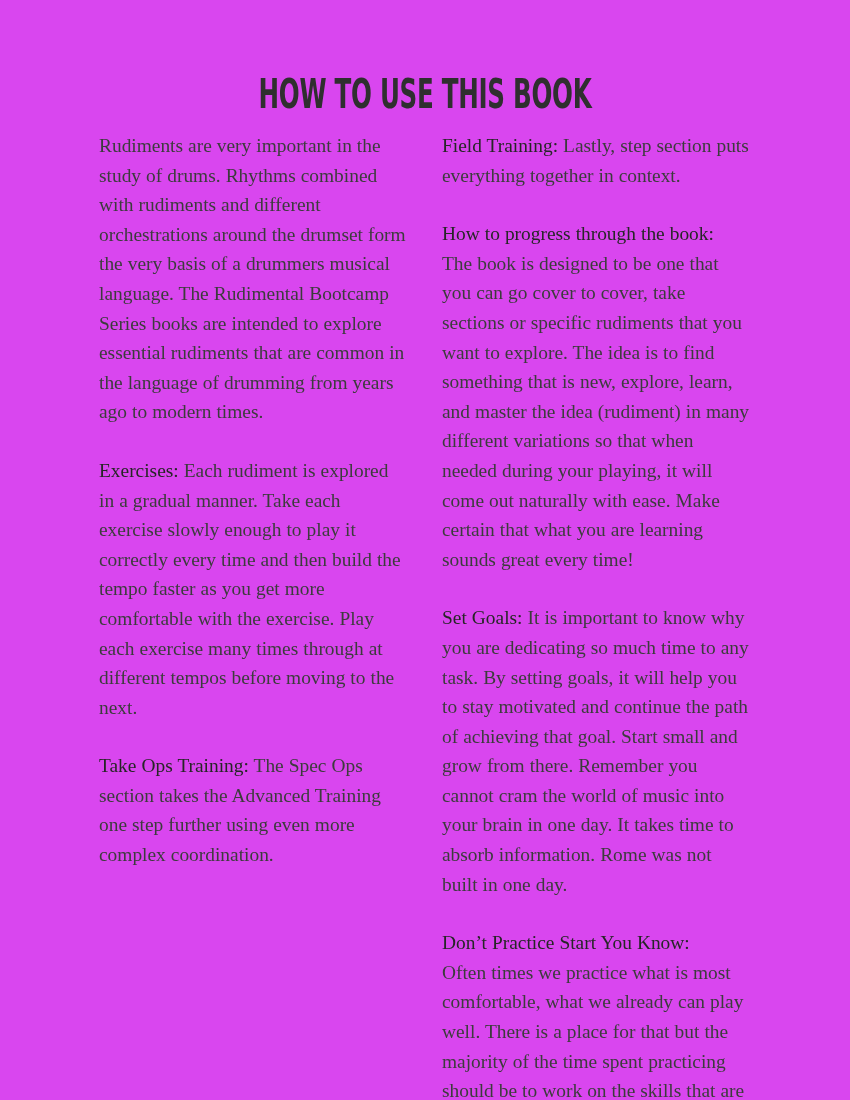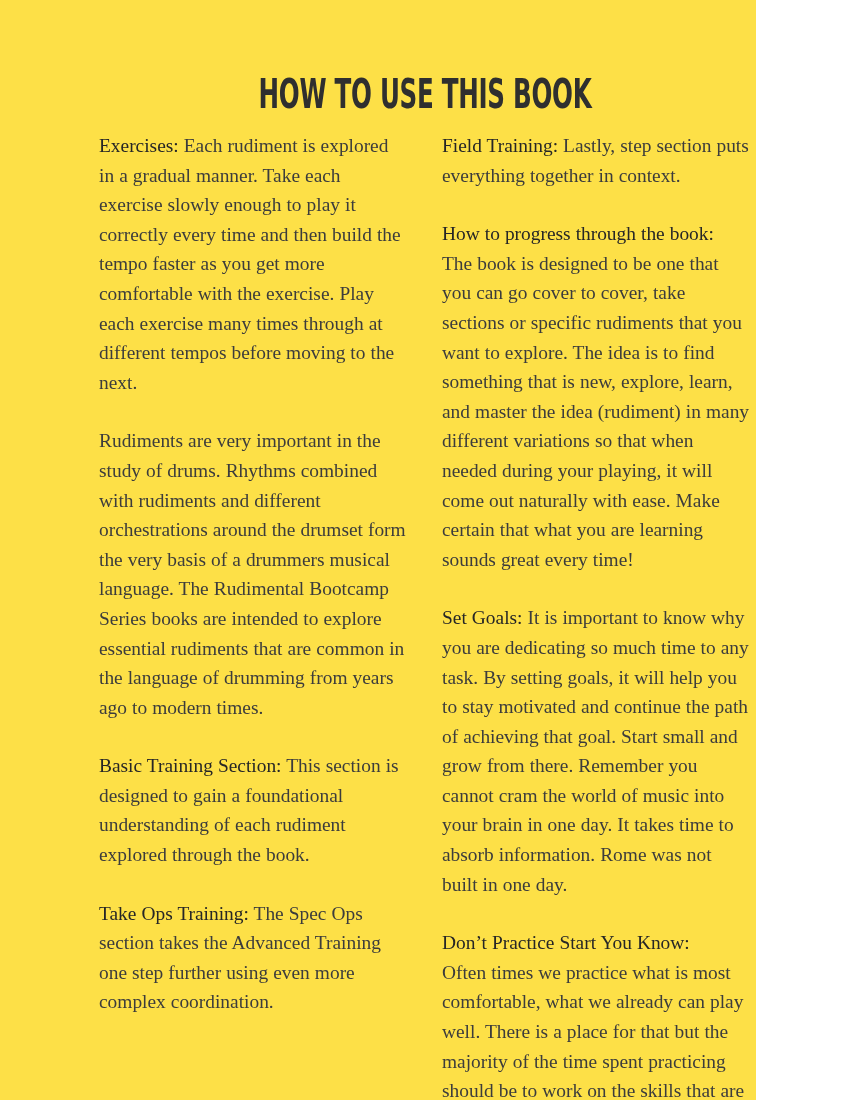--- a/index.html
+++ b/index.html
@@ -12,23 +12,23 @@
   body {
     width: 850px;
     height: 1100px;
     font-family: "Liberation Serif", "DejaVu Serif", serif;
     color: #3a3a3a;
     overflow: hidden;
   }
 
   .page {
     position: relative;
-    width: 756px;
+    width: 850px;
     height: 1100px;
-    background: #fde047;
+    background: #d946ef;
     box-sizing: border-box;
   }
 
   
   .page-title {
     position: absolute;
     top: 44px;
     left: 0;
     width: 850px;
     text-align: center;
@@ -88,23 +88,22 @@
 </style>
 </head>
 <body>
 
 <div class="page">
 
   <h1 class="page-title">HOW TO USE THIS BOOK</h1>
 
   <div class="columns">
     <div class="column">
+        <p class="para"><span>Rudiments are very important in the study of drums. Rhythms combined with rudiments and different orchestrations around the drumset form the very basis of a drummers musical language. The Rudimental Bootcamp Series books are intended to explore essential rudiments that are common in the language of drumming from years ago to modern times.</span></p>
         <p class="para"><span class="lead">Exercises:</span> <span>Each rudiment is explored in a gradual manner. Take each exercise slowly enough to play it correctly every time and then build the tempo faster as you get more comfortable with the exercise. Play each exercise many times through at different tempos before moving to the next.</span></p>
-        <p class="para"><span>Rudiments are very important in the study of drums. Rhythms combined with rudiments and different orchestrations around the drumset form the very basis of a drummers musical language. The Rudimental Bootcamp Series books are intended to explore essential rudiments that are common in the language of drumming from years ago to modern times.</span></p>
-        <p class="para"><span class="lead">Basic Training Section:</span> <span>This section is designed to gain a foundational understanding of each rudiment explored through the book.</span></p>
         <p class="para"><span class="lead">Take Ops Training:</span> <span>The Spec Ops section takes the Advanced Training one step further using even more complex coordination.</span></p>
       </div>
     <div class="column">
         <p class="para"><span class="lead">Field Training:</span> <span>Lastly, step section puts everything together in context.</span></p>
         <p class="para"><span class="lead-block">How to progress through the book:</span><span>The book is designed to be one that you can go cover to cover, take sections or specific rudiments that you want to explore. The idea is to find something that is new, explore, learn, and master the idea (rudiment) in many different variations so that when needed during your playing, it will come out naturally with ease. Make certain that what you are learning sounds great every time!</span></p>
         <p class="para"><span class="lead">Set Goals:</span> <span>It is important to know why you are dedicating so much time to any task. By setting goals, it will help you to stay motivated and continue the path of achieving that goal. Start small and grow from there. Remember you cannot cram the world of music into your brain in one day. It takes time to absorb information. Rome was not built in one day.</span></p>
         <p class="para"><span class="lead-block">Don’t Practice Start You Know:</span><span>Often times we practice what is most comfortable, what we already can play well. There is a place for that but the majority of the time spent practicing should be to work on the skills that are not fully developed.</span></p>
       </div>
   </div>
 

